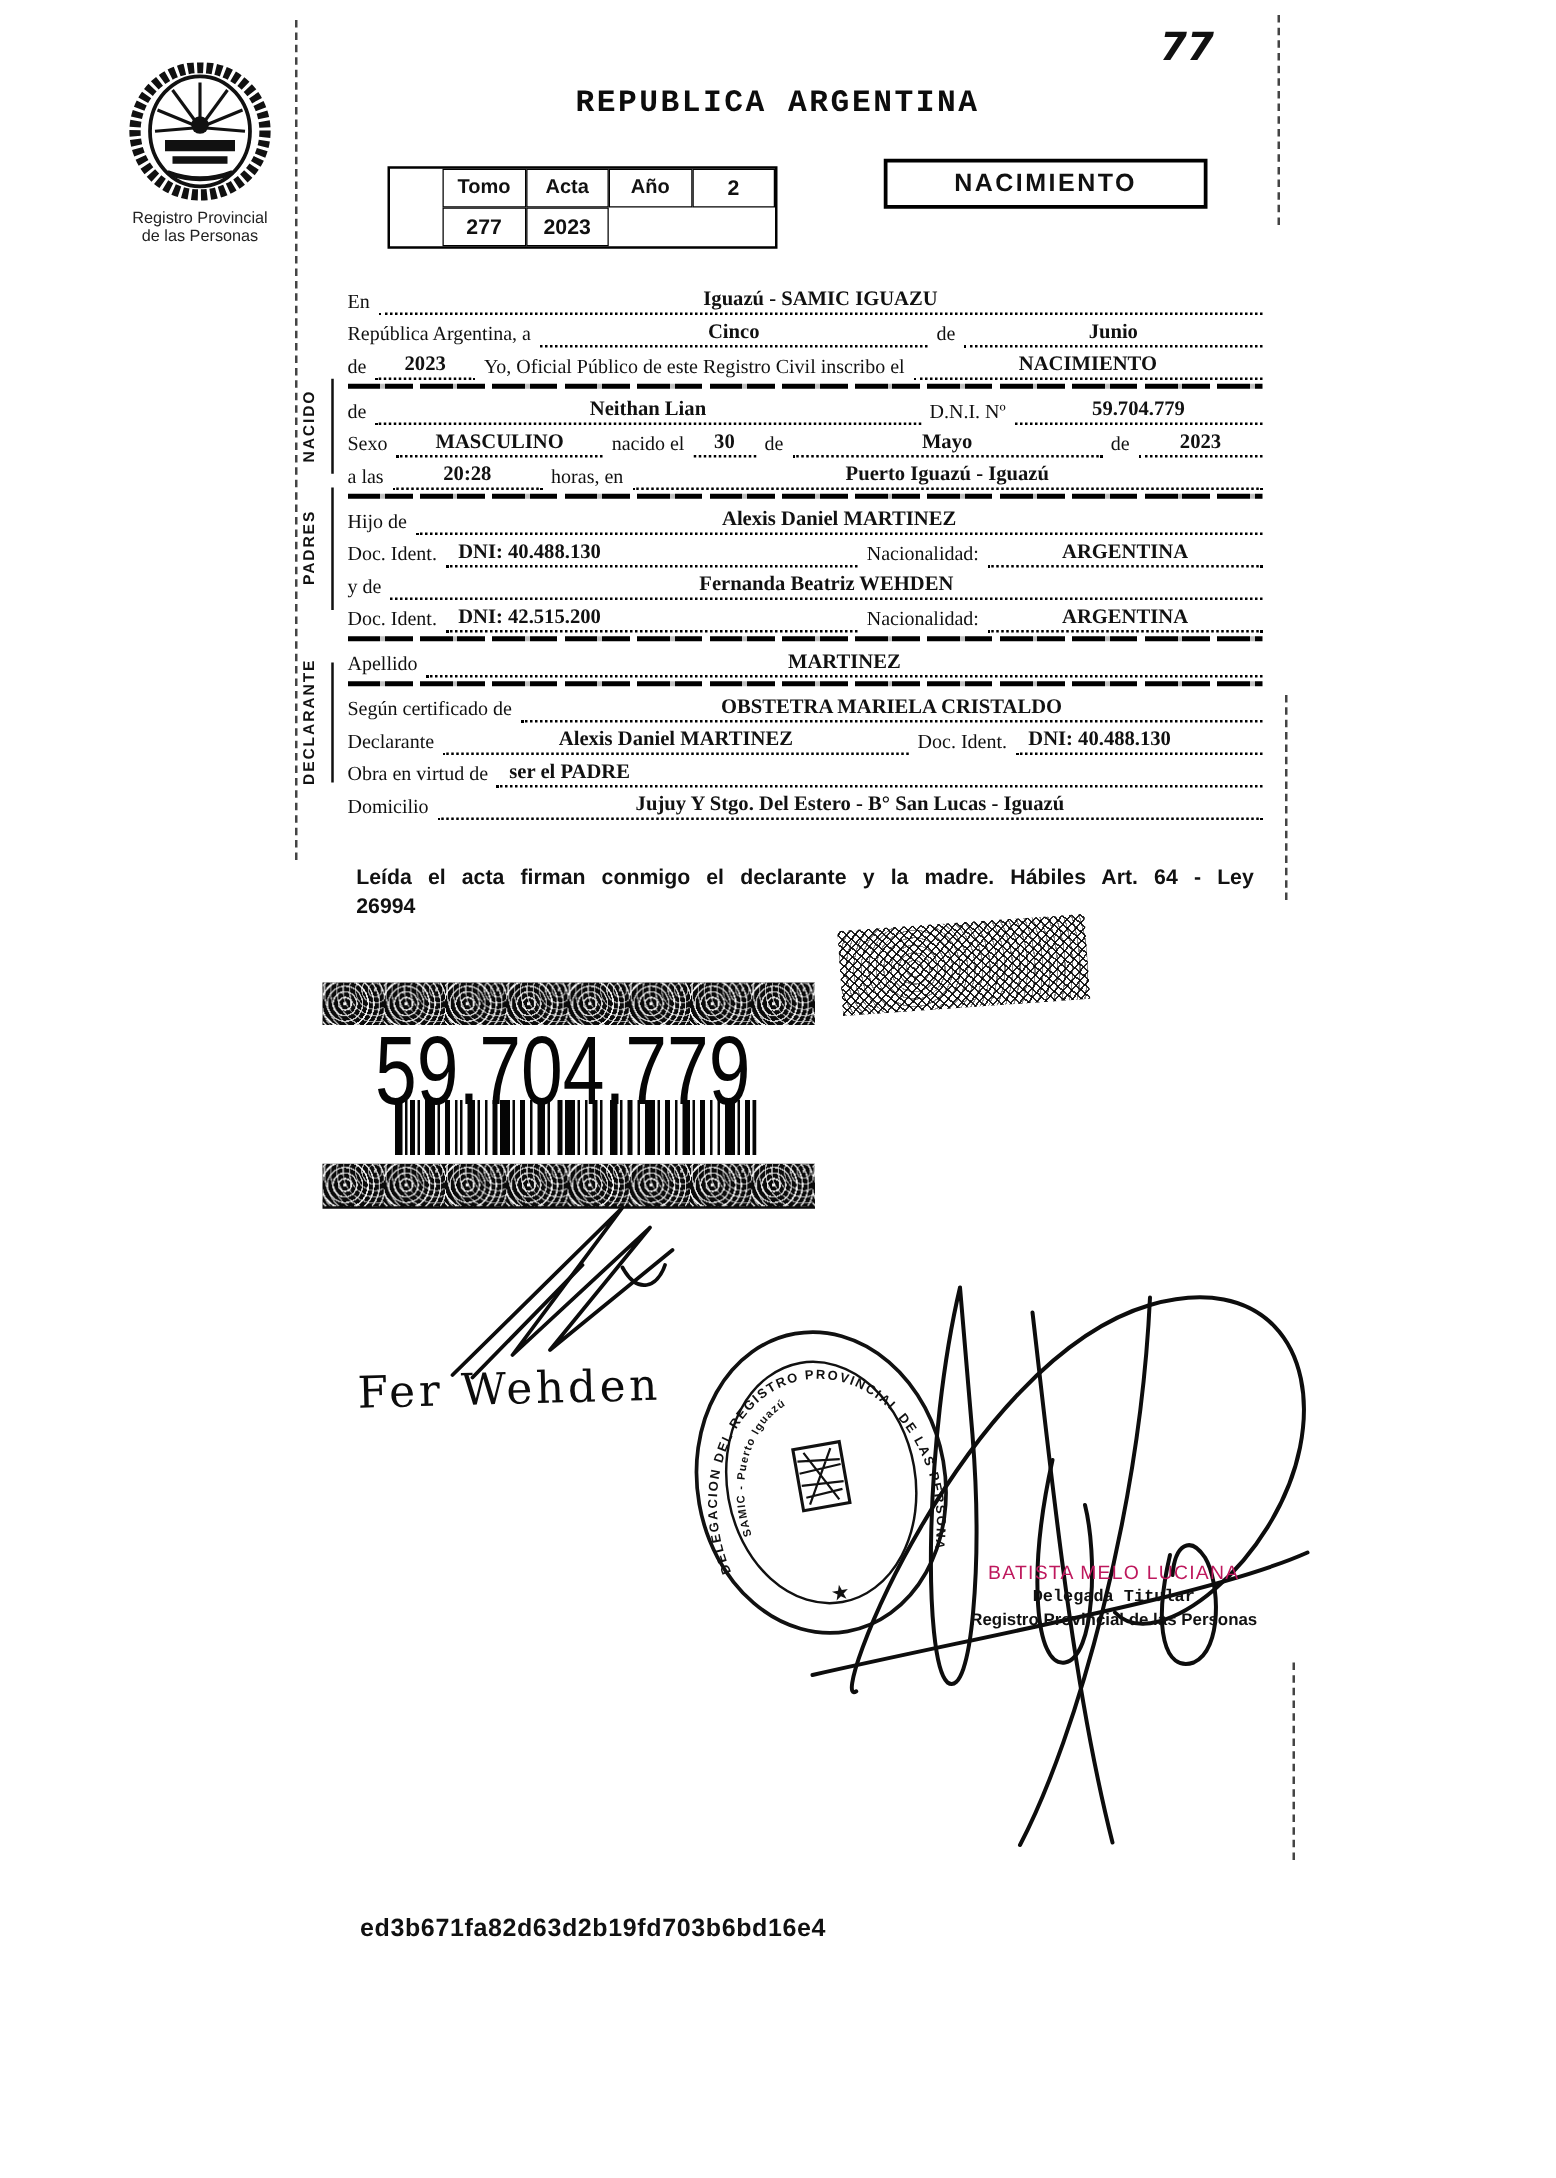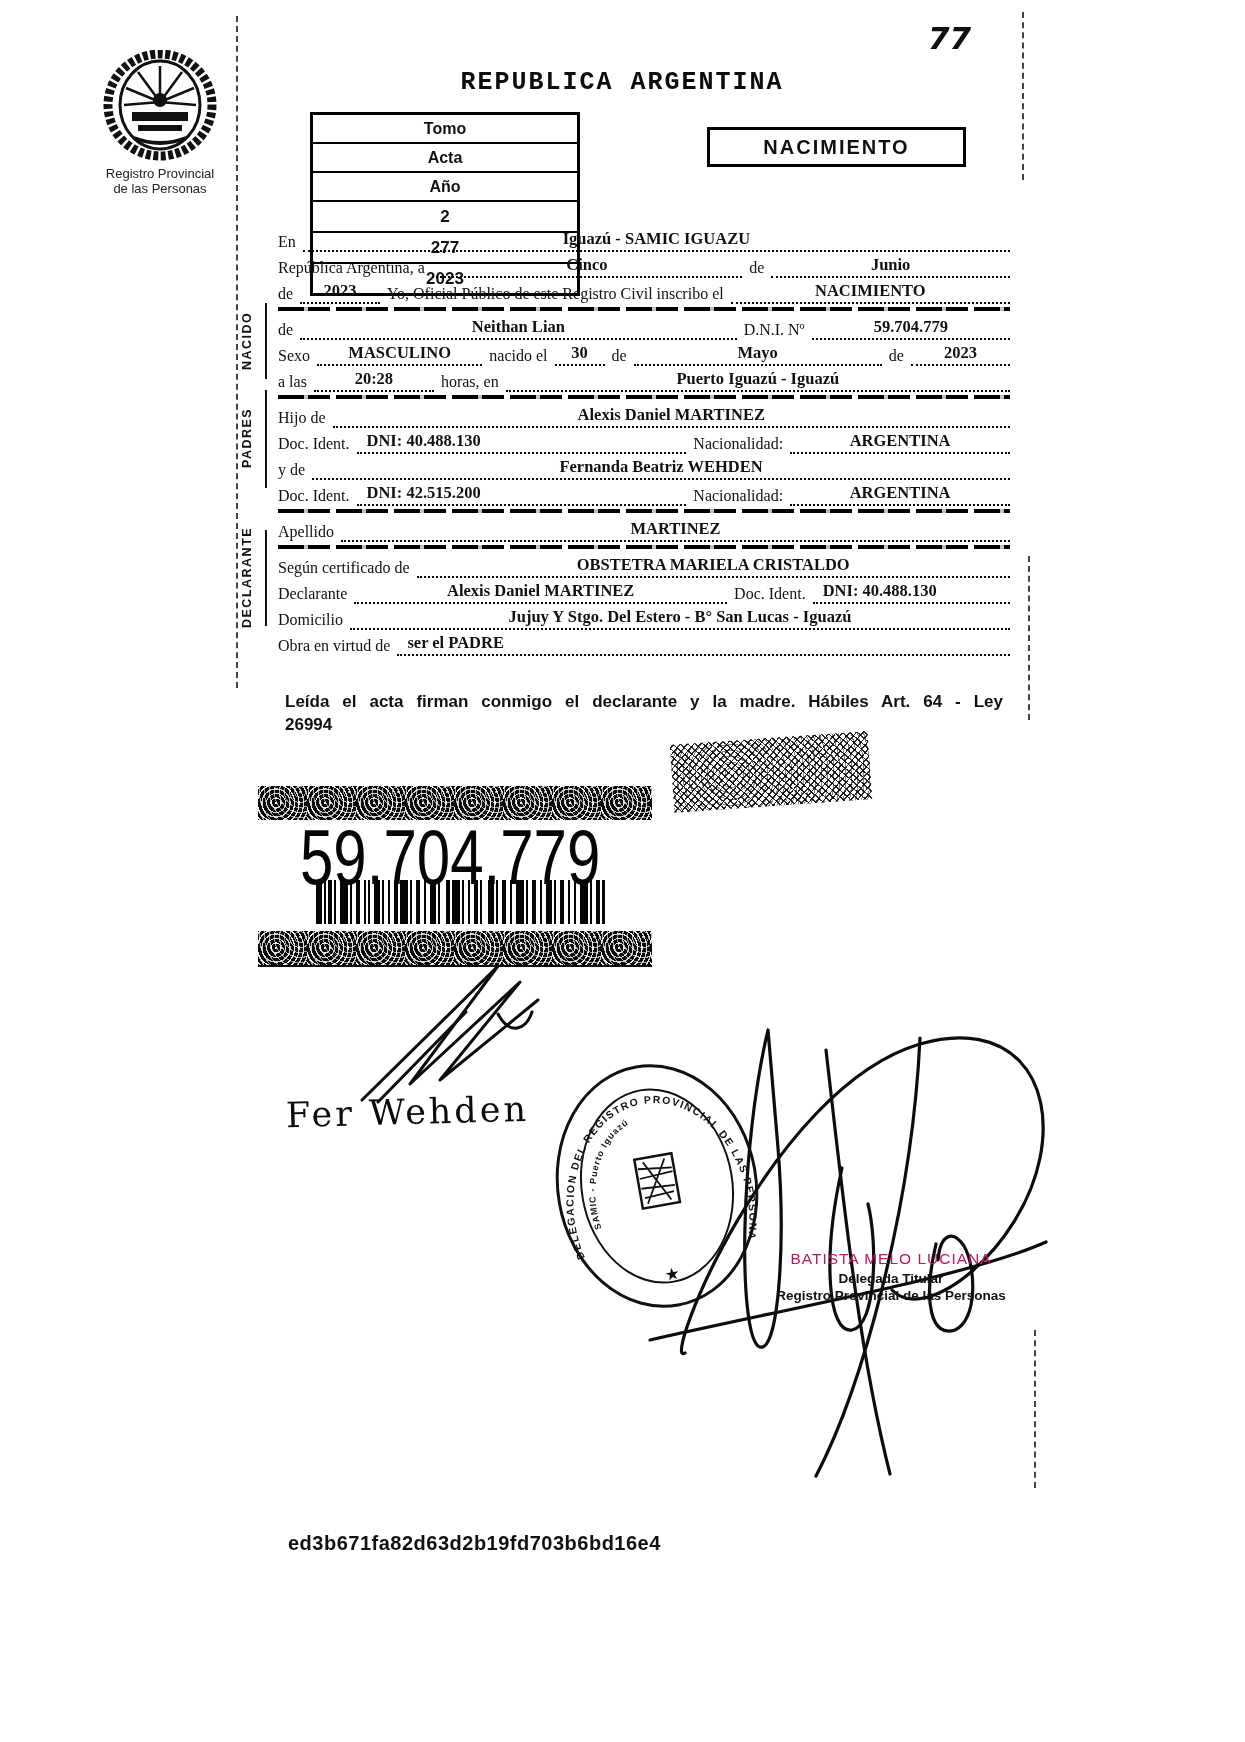--- a/index.html
+++ b/index.html
@@ -16,22 +16,22 @@
   
   .emblem{position:absolute;left:100px;top:50px;width:120px;height:114px;}
   .emblem-caption{position:absolute;left:62px;top:166px;width:196px;text-align:center;
                   font-size:13px;line-height:15px;color:#222;}
 
   .title{position:absolute;left:382px;top:68px;width:480px;text-align:center;
          font-family:"Liberation Mono",monospace;font-weight:bold;font-size:25px;
          letter-spacing:2px;color:#0d0d0d;}
 
   
-  .rec-table{position:absolute;left:310px;top:112px;width:266px;border:2px solid #000;
-             display:grid;grid-template-columns:1fr;}
+  .rec-table{position:absolute;left:310px;top:133px;width:266px;border:2px solid #000;
+             display:grid;grid-template-columns:1fr 1fr 1fr 1fr;padding-left:42px;}
   .rec-cell{border:1px solid #000;text-align:center;font-size:16px;padding:5px 0 4px 0;}
   .rec-cell.hd{font-weight:bold;}
   .rec-cell.vl{font-weight:bold;font-size:17px;}
 
   .nac-box{position:absolute;left:707px;top:127px;width:253px;height:34px;border:3px solid #000;
            display:flex;align-items:center;justify-content:center;font-size:20px;font-weight:bold;
            letter-spacing:2px;}
 
   .page-number{position:absolute;left:928px;top:20px;font-size:31px;font-weight:bold;
                font-style:italic;font-family:"DejaVu Sans",sans-serif;}
@@ -84,21 +84,21 @@
   .barcode{position:absolute;left:316px;top:880px;width:290px;height:44px;}
 
   .sig-father{position:absolute;left:348px;top:952px;width:230px;height:155px;}
   .sig-mother{position:absolute;left:286px;top:1092px;font-family:"DejaVu Serif",serif;
               font-size:35px;letter-spacing:3px;transform:rotate(-1.5deg);color:#0c0c0c;}
   .seal{position:absolute;left:548px;top:1056px;width:218px;height:260px;transform:rotate(-10deg);}
   .sig-official{position:absolute;left:590px;top:1008px;width:480px;height:472px;}
 
   .official-block{position:absolute;left:760px;top:1250px;width:262px;text-align:center;}
   .official-name{font-size:15.5px;letter-spacing:1px;color:#be185d;}
-  .official-title{font-size:13.5px;font-weight:bold;margin-top:3px;}
+  .official-title{font-size:13.5px;font-weight:bold;margin-top:3px;font-family:Liberation Mono, monospace;}
   .official-org{font-size:13.5px;font-weight:bold;margin-top:2px;}
 
   .hash{position:absolute;left:288px;top:1532px;font-size:20px;font-weight:bold;letter-spacing:.5px;}
 </style>
 </head>
 <body>
 
 <div class="page">
 
   <div class="vdash l1"></div>
@@ -261,29 +261,29 @@
         <span class="flabel">Declarante</span>
         <span class="ffill" style="flex: 1.7 1 0%;">
           <span class="fval">Alexis Daniel MARTINEZ</span>
         </span>
         <span class="flabel">Doc. Ident.</span>
         <span class="ffill left" style="flex: 0.9 1 0%;">
           <span class="fval">DNI: 40.488.130</span>
         </span>
       </div>
       <div class="frow">
-        <span class="flabel">Domicilio</span>
-        <span class="ffill" style="flex: 1 1 0%;">
-          <span class="fval">Jujuy Y Stgo. Del Estero - B° San Lucas - Iguazú</span>
-        </span>
-      </div>
-      <div class="frow">
         <span class="flabel">Obra en virtud de</span>
         <span class="ffill left" style="flex: 1 1 0%;">
           <span class="fval">ser el PADRE</span>
+        </span>
+      </div>
+      <div class="frow">
+        <span class="flabel">Domicilio</span>
+        <span class="ffill" style="flex: 1 1 0%;">
+          <span class="fval">Jujuy Y Stgo. Del Estero - B° San Lucas - Iguazú</span>
         </span>
       </div>
     </div>
 
   <div class="vlabel nacido">NACIDO</div>
   <div class="vlabel padres">PADRES</div>
   <div class="vlabel declarante">DECLARANTE</div>
   <div class="vbracket b1"></div>
   <div class="vbracket b2"></div>
   <div class="vbracket b3"></div>

